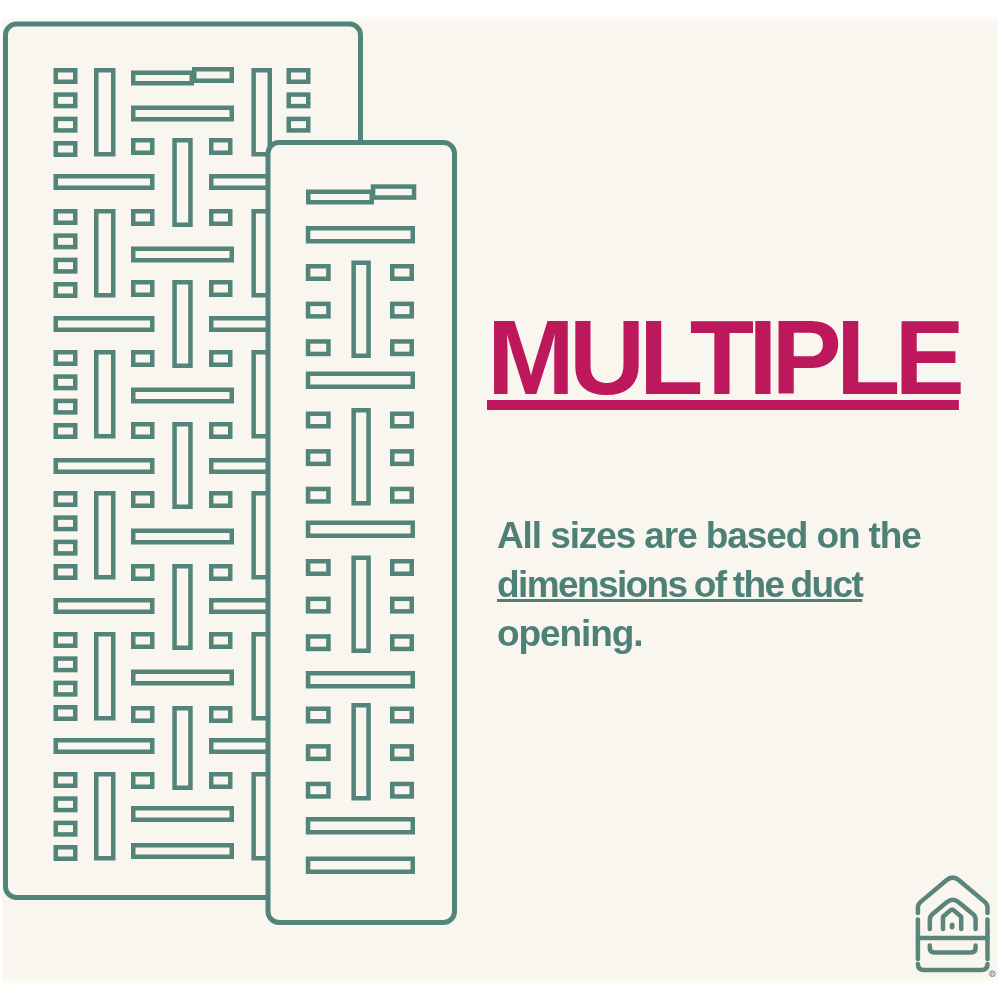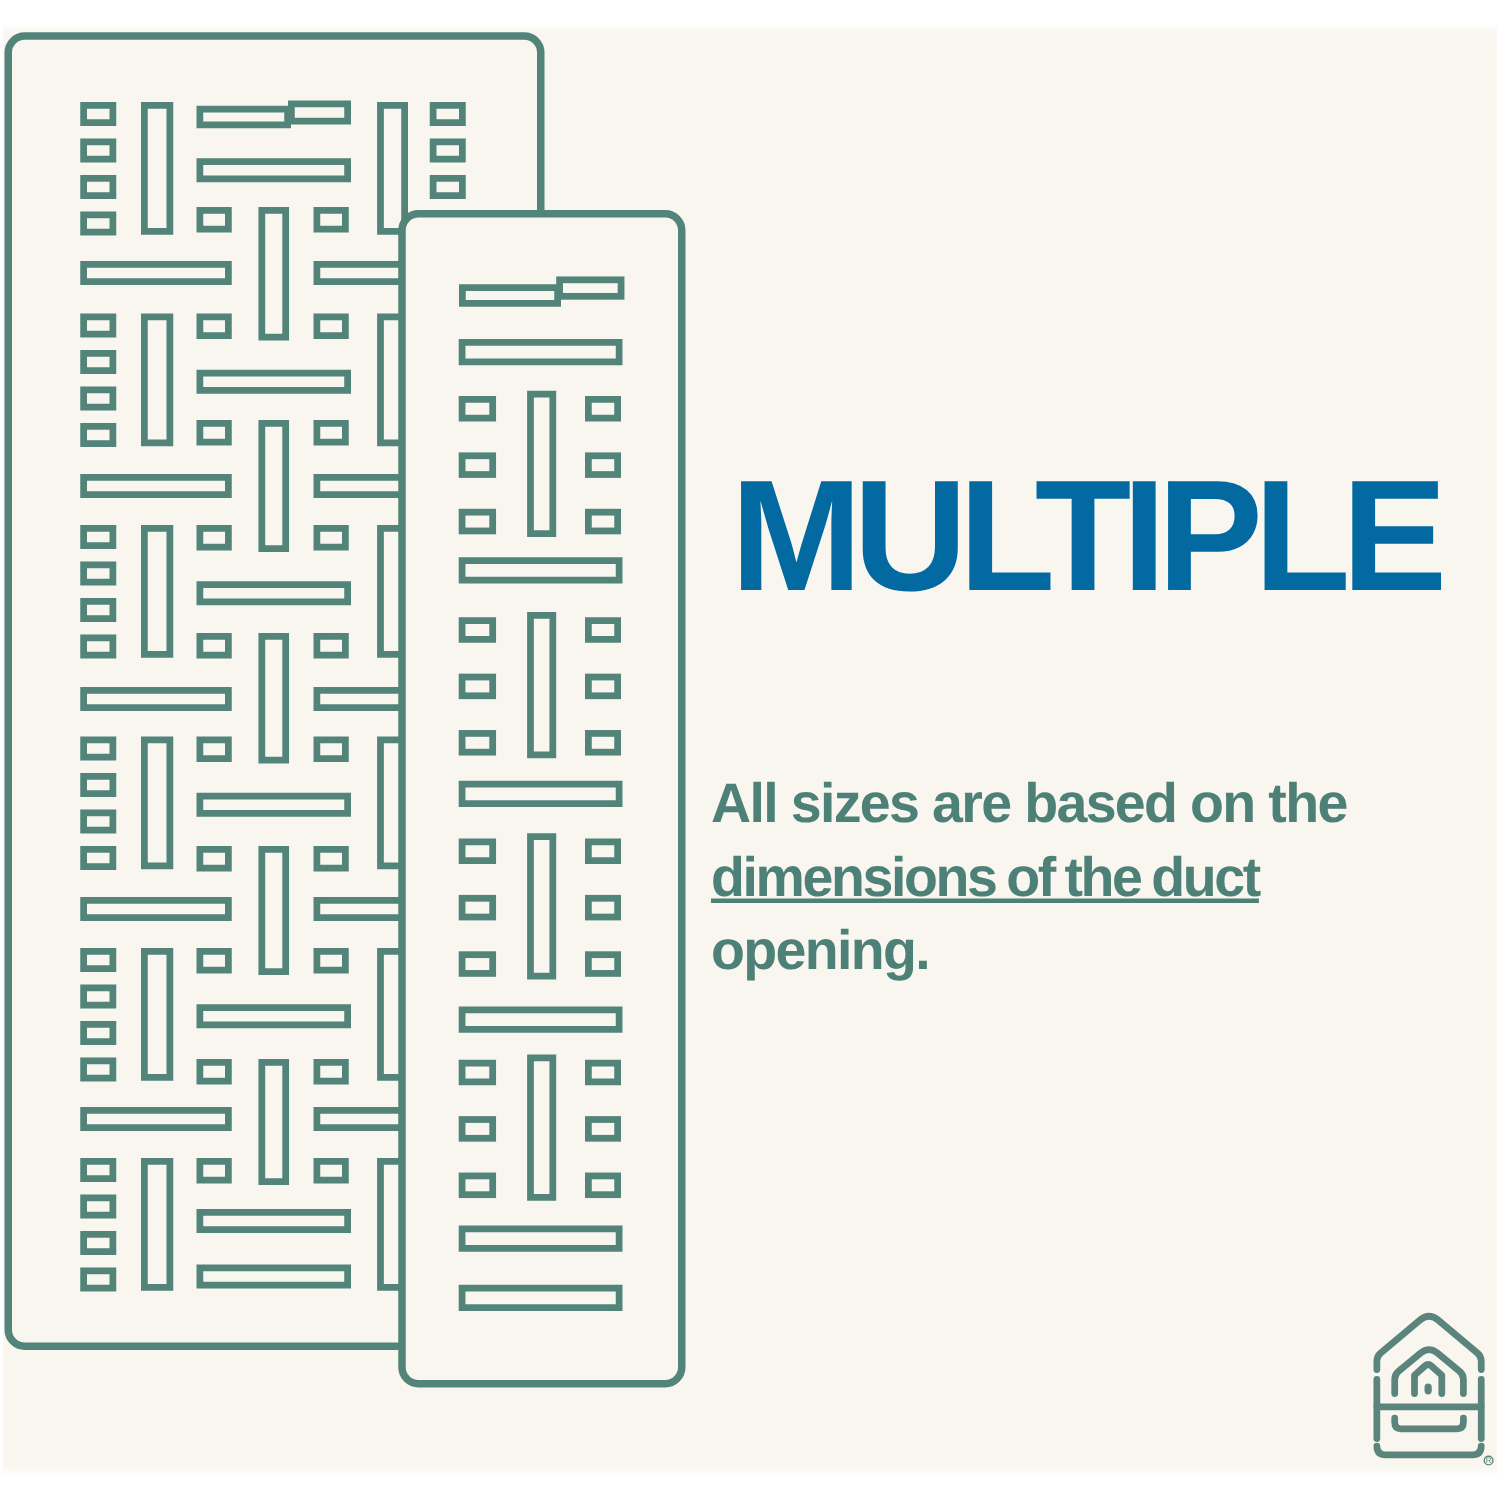--- a/index.html
+++ b/index.html
@@ -1,24 +1,24 @@
 <!DOCTYPE html>
 <html><head>
 <meta charset="utf-8">
 <style>
   html,body { margin:0; padding:0; width:1000px; height:1000px; background:#ffffff;
               font-family:"Liberation Sans", sans-serif; }
   #stage { position:relative; width:1000px; height:1000px; overflow:hidden; }
   #cream { position:absolute; left:2px; top:15px; width:996px; height:969px; background:linear-gradient(to bottom, #ffffff 0px, #f8f6ef 8px, #f8f6ef 961px, #fffefb 969px); }
   svg { position:absolute; left:0; top:0; }
-  .h1 { position:absolute; left:487px; top:312.6px; color:#0369a1; font-weight:bold;
-        font-size:105.4px; line-height:90px; letter-spacing:-5.9px; white-space:nowrap; }
+  .h1 { position:absolute; left:487px; top:312.6px; color:#be185d; font-weight:bold;
+        font-size:105.4px; line-height:90px; letter-spacing:-5.9px; white-space:nowrap;text-decoration:underline; }
   .h1 .l2 { letter-spacing:-1.75px; text-indent:5px; }
   .b2 { letter-spacing:-1.6px; word-spacing:-1.5px;text-decoration:underline; }
-  .body { position:absolute; left:474px; top:511px; color:#4d8177; font-weight:bold;
+  .body { position:absolute; left:497px; top:511px; color:#4d8177; font-weight:bold;
         font-size:37px; line-height:49px; letter-spacing:-1.1px; white-space:nowrap; }
 </style>
 </head>
 <body>
 <div id="stage">
 
   <div id="cream"></div>
   <svg width="1000" height="1000" viewBox="0 0 1000 1000">
 
 <rect x="5.5" y="24" width="355" height="873.5" rx="11" fill="#f8f6ef" stroke="#52847a" stroke-width="5.0"></rect>

